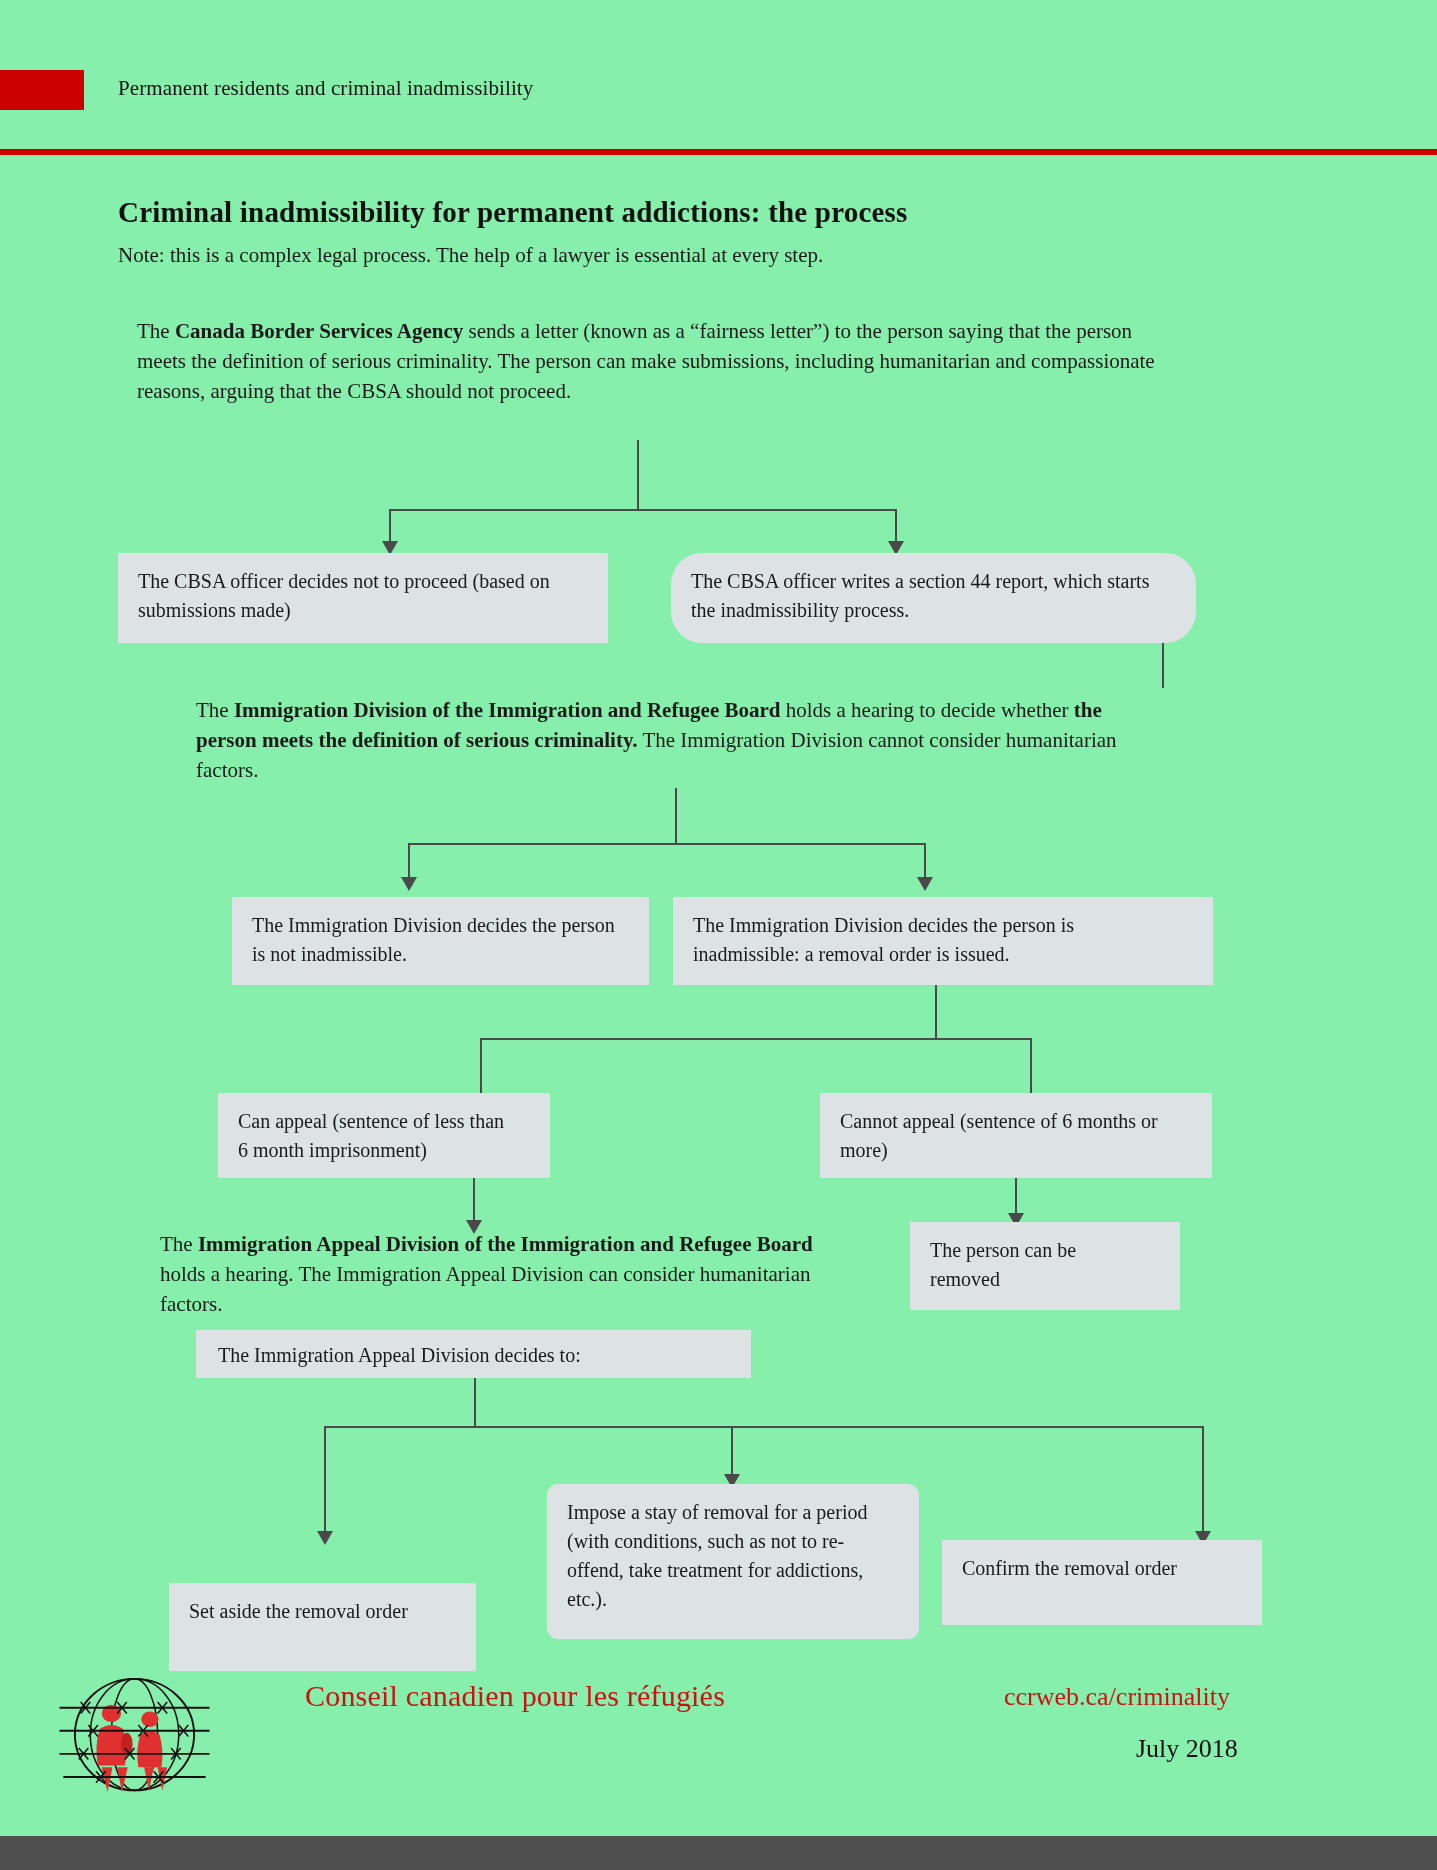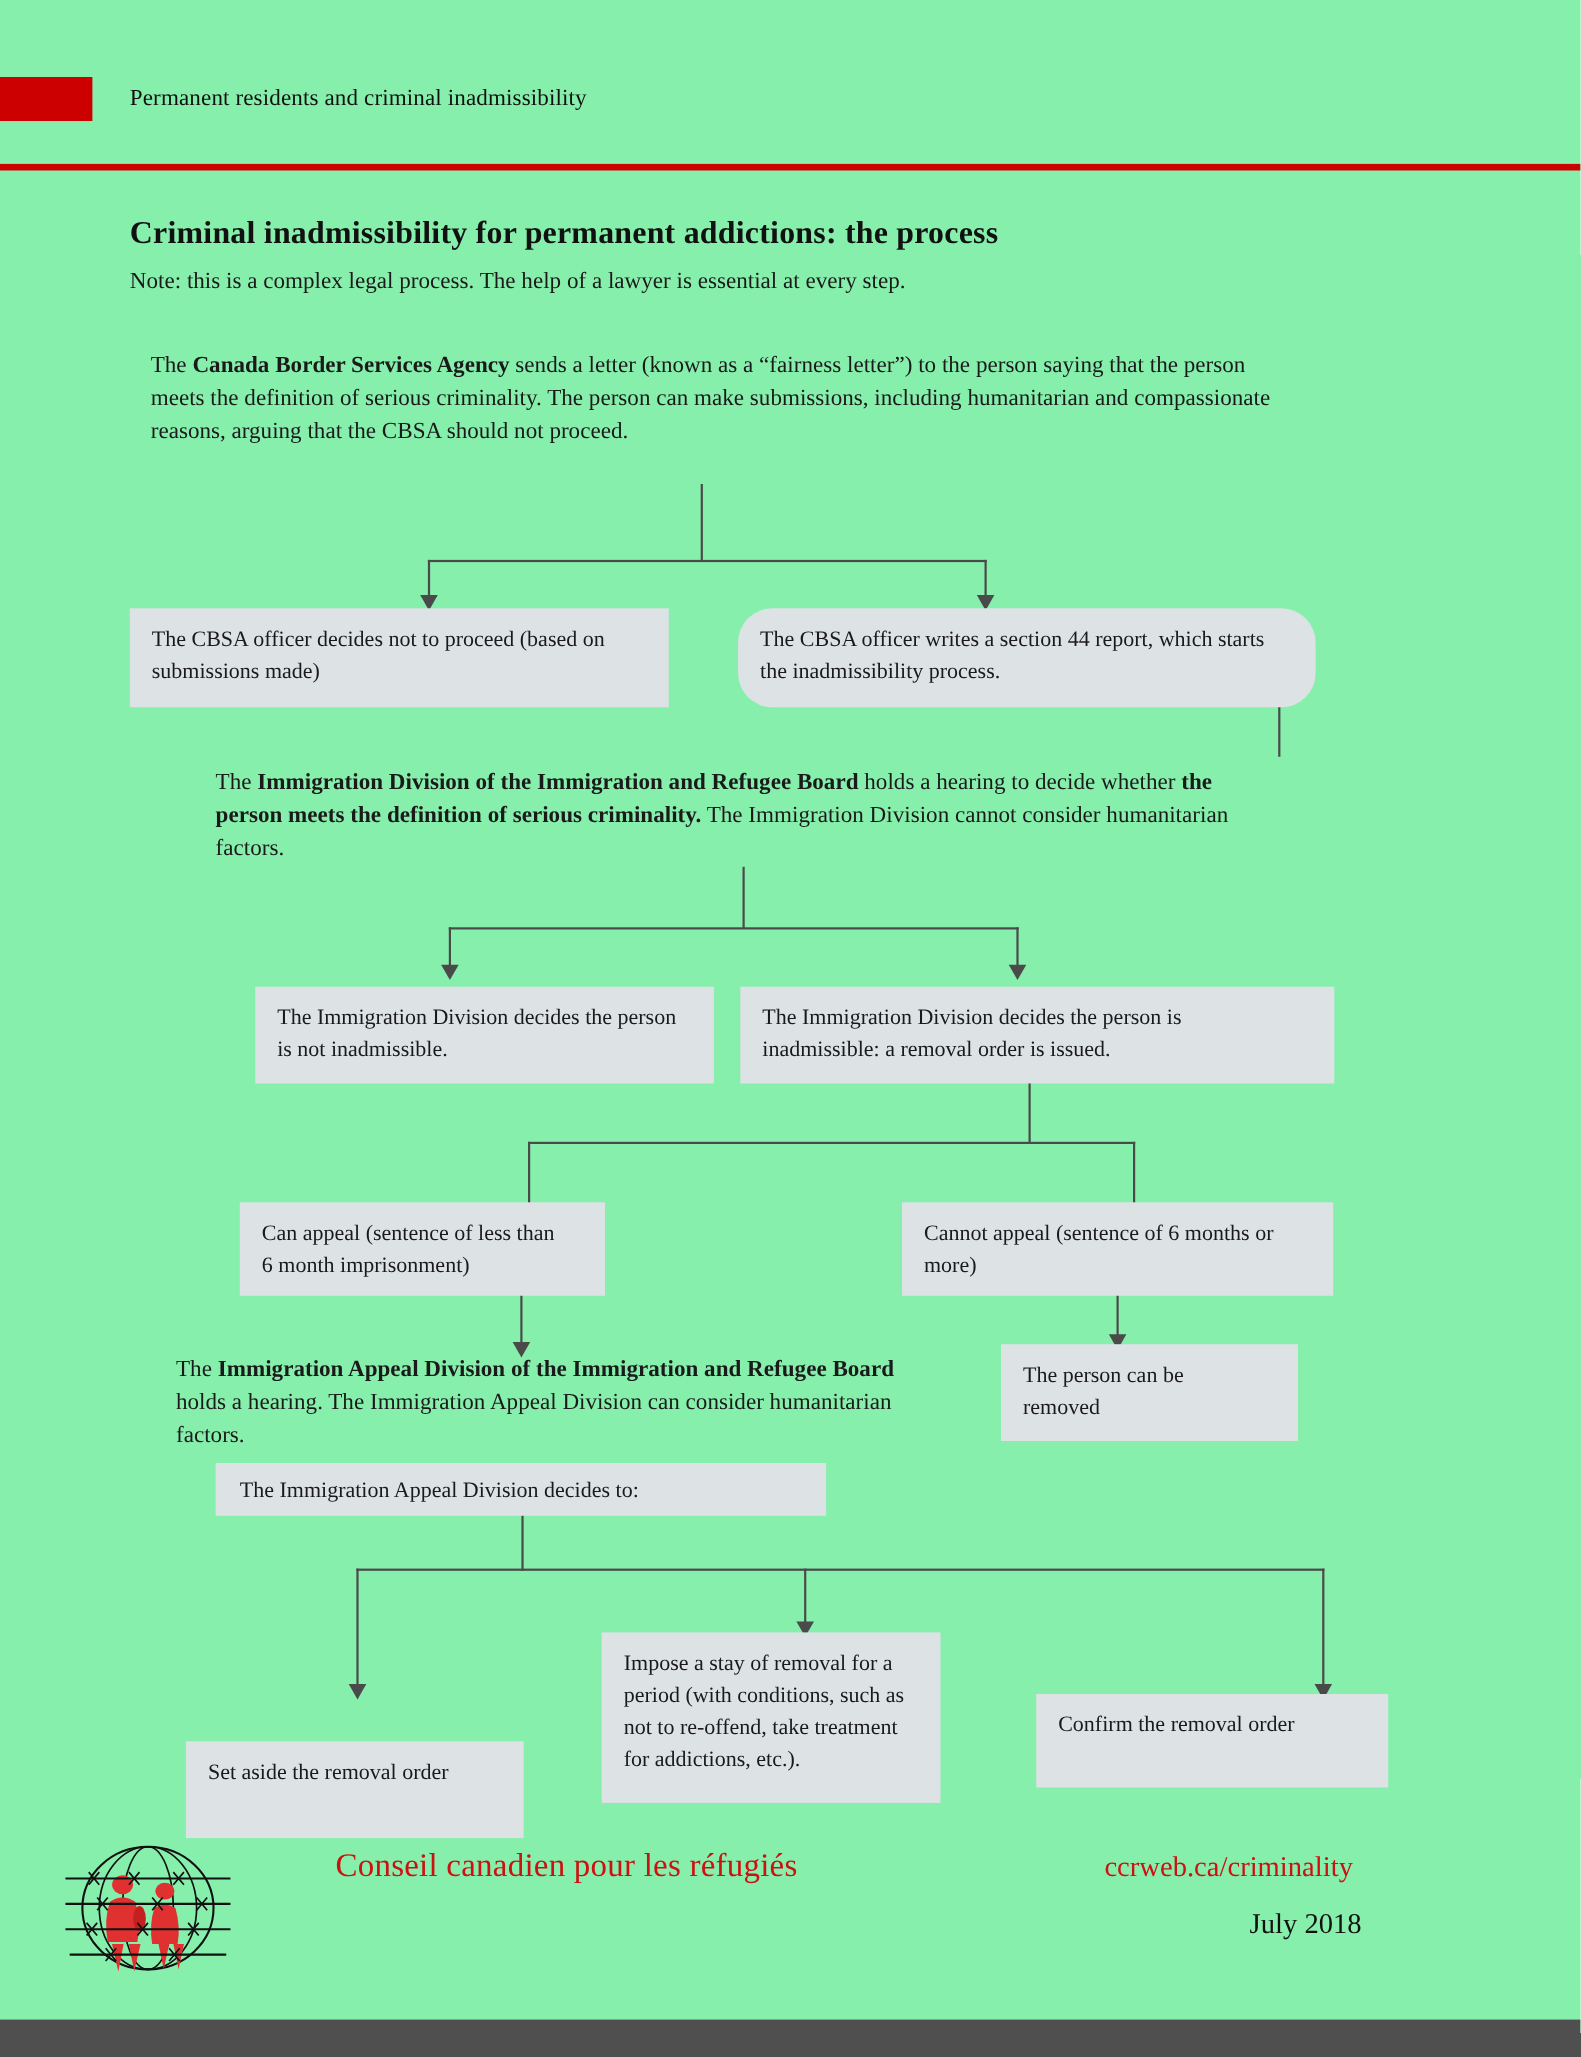--- a/index.html
+++ b/index.html
@@ -197,21 +197,21 @@
   <div class="vline" style="left:474px; top:1378px; height:50px;"></div>
   <div class="hline" style="left:324px; top:1426px; width:880px;"></div>
   <div class="vline" style="left:324px; top:1426px; height:112px;"></div>
   <div class="vline" style="left:731px; top:1426px; height:55px;"></div>
   <div class="vline" style="left:1202px; top:1426px; height:112px;"></div>
   <div class="arrow" style="left:317px; top:1531px;"></div>
   <div class="arrow" style="left:724px; top:1474px;"></div>
   <div class="arrow" style="left:1195px; top:1531px;"></div>
 
   <div class="box" style="left:169px; top:1551px; width:307px; height:88px;margin-top:32px;">Set aside the removal order</div>
-  <div class="box" style="left:547px; top:1484px; width:308px; height:155px;">Impose a stay of removal for a period (with conditions, such as not to re-offend, take treatment for addictions, etc.).</div>
+  <div class="box" style="left:547px; top:1484px; width:372px; height:155px;border-radius:11px;">Impose a stay of removal for a period (with conditions, such as not to re-offend, take treatment for addictions, etc.).</div>
   <div class="box" style="left:942px; top:1540px; width:320px; height:85px;">Confirm the removal order</div>
 
   <svg class="footer-logo" viewBox="0 0 160 130">
 
     <ellipse cx="80" cy="62" rx="62" ry="58" fill="none" stroke="#111" stroke-width="2"></ellipse>
     <ellipse cx="80" cy="62" rx="24" ry="58" fill="none" stroke="#111" stroke-width="1.6"></ellipse>
     <ellipse cx="80" cy="62" rx="46" ry="58" fill="none" stroke="#111" stroke-width="1.6"></ellipse>
 
     <g fill="#e03030">
       <ellipse cx="56" cy="40" rx="10" ry="9"></ellipse>

